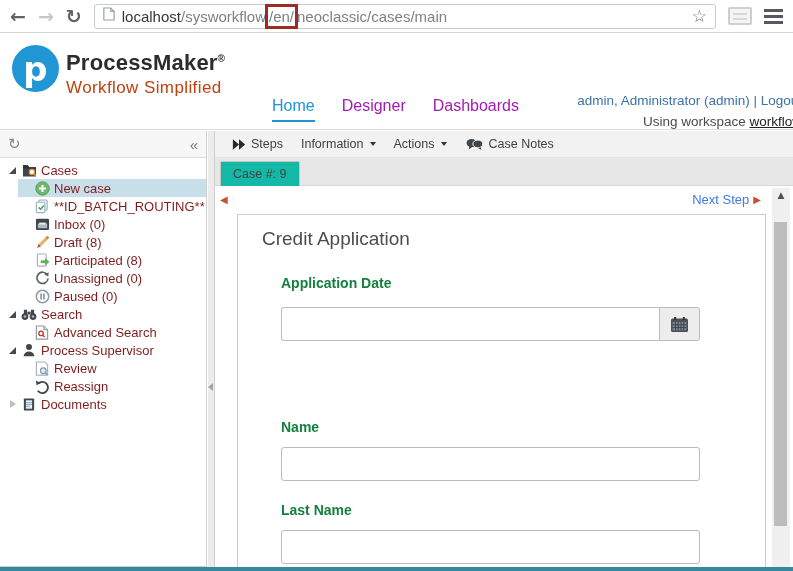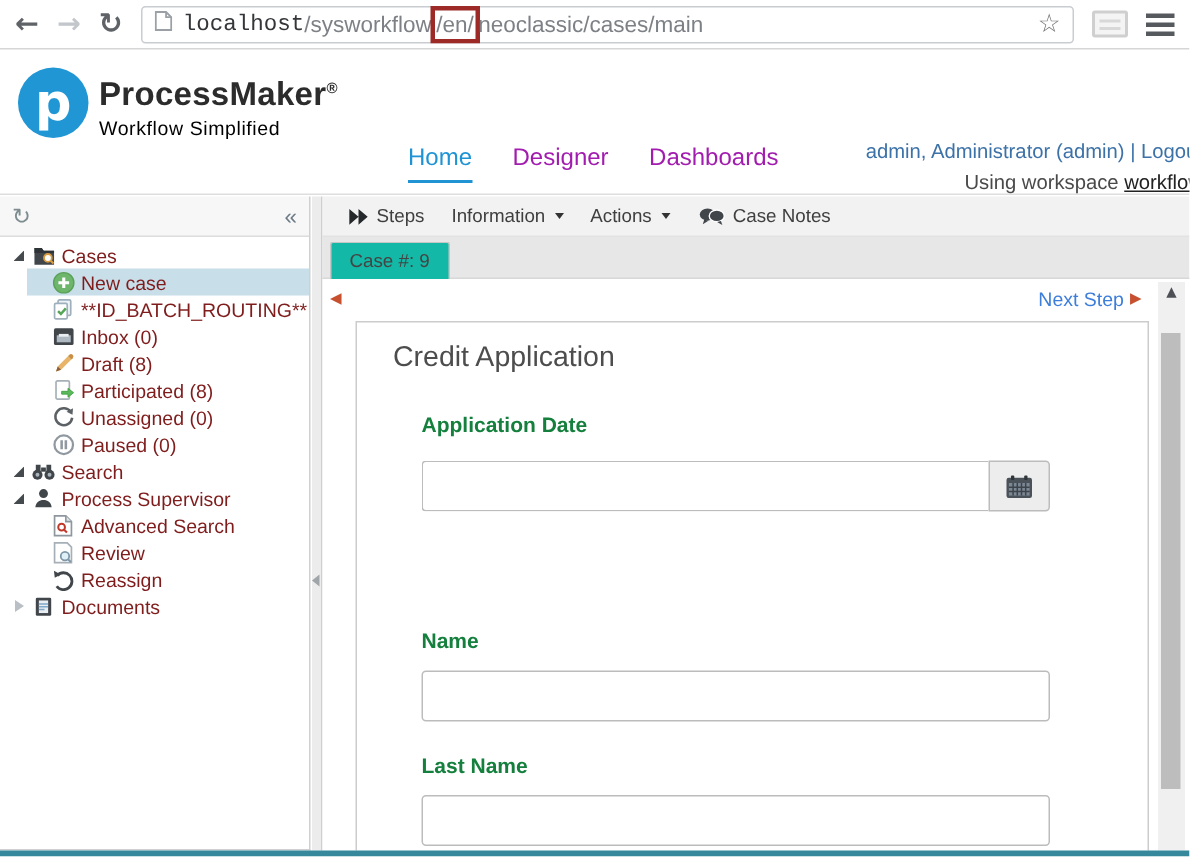--- a/index.html
+++ b/index.html
@@ -7,38 +7,38 @@
   body { font-family:"Liberation Sans", sans-serif; background:#fff; position:relative; color:#333; }
 
   
   .chrome { position:absolute; top:0; left:0; right:0; height:33px; background:#fff;
             border-bottom:1px solid #d6d6d6; display:flex; align-items:center; padding:0 10px; gap:12px; }
   .nav-glyph { font-family:"DejaVu Sans", sans-serif; font-size:19px; font-weight:bold; color:#5f6368; line-height:1; cursor:pointer; }
   .nav-glyph.disabled { color:#c3c7cb; }
   .addressbar { flex:1; height:25px; border:1px solid #c9ccd0; border-radius:3px; background:#fff;
                 display:flex; align-items:center; padding:0 8px; gap:7px; min-width:0; }
   .url { font-size:15px; color:#7d8186; white-space:nowrap; overflow:hidden; display:flex; align-items:center; }
-  .url .host { color:#35363a;font-family:Liberation Mono, monospace; }
+  .url .host { color:#35363a; }
   .url .hl { border:3px solid #9e2a27; padding:1px 1px; margin:0 -1px; color:#7d8186; }
   .star { margin-left:auto; font-family:"DejaVu Sans", sans-serif; font-size:17px; color:#757575; line-height:1; }
   .ext-box { width:24px; height:18px; border:2px solid #cfcfcf; border-radius:2px; position:relative; background:#f4f4f4; }
   .ext-box::before, .ext-box::after { content:""; position:absolute; left:3px; right:3px; height:2px; background:#d8d8d8; }
   .ext-box::before { top:4px; } .ext-box::after { top:9px; }
   .hamburger { display:flex; flex-direction:column; gap:3px; padding:2px 0; }
   .hamburger i { display:block; width:19px; height:3px; background:#565a5e; }
 
   
   .appheader { position:absolute; top:34px; left:0; right:0; height:96px; background:#fff; border-bottom:1px solid #dedede; }
   .logo-circle { position:absolute; left:12px; top:11px; width:47px; height:47px; border-radius:50%;
                  background:#2096d4; color:#fff; display:flex; align-items:center; justify-content:center;
                  font-size:34px; font-weight:bold; font-family:"DejaVu Sans", sans-serif; }
   .brand { position:absolute; left:66px; top:16px; }
   .brand-name { font-size:22px; font-weight:bold; color:#2c2c2c; letter-spacing:.2px; }
   .brand-name sup { font-size:10px; }
-  .brand-tag { font-size:13px; color:#000000; letter-spacing:.4px; margin-top:2px; }
+  .brand-tag { font-size:17px; color:#c2410c; letter-spacing:.4px; margin-top:2px; }
   .mainnav { position:absolute; left:272px; top:63px; width:260px; font-size:16px; color:#5d5d5d; }
   .nav-row { display:flex; gap:27px; }
   .nav-row.second { margin-top:17px; margin-left:66px; gap:28px; }
   .nav-item { cursor:pointer; padding-bottom:5px; white-space:nowrap; color:#a21caf; text-decoration:none; }
   .nav-item.active { color:#2093d5; border-bottom:2px solid #2093d5; }
   .userinfo { position:absolute; left:562px; top:56px; width:240px; text-align:right; line-height:21px; white-space:nowrap; }
   .user-line1 { font-size:13.5px; color:#3c72a8; }
   .user-line2 { font-size:13.5px; color:#4a4a4a; }
   .user-line2 .ws { color:#222; text-decoration:underline; }
 
@@ -282,42 +282,42 @@
             <rect x="6.8" y="5" width="3.4" height="3" fill="#41464b"></rect>
             <circle cx="4.2" cy="10.2" r="3.6" fill="#41464b"></circle>
             <circle cx="12.8" cy="10.2" r="3.6" fill="#41464b"></circle>
             <circle cx="4.2" cy="10.2" r="1.4" fill="#aab4bd"></circle>
             <circle cx="12.8" cy="10.2" r="1.4" fill="#aab4bd"></circle>
           </svg>
         </span>
         <span class="tlabel">Search</span>
       </div>
 
-      <div class="tree-row expander-open level-0">
-        <span class="expander"></span>
-        <span class="ticon">
-          <svg width="14" height="14" viewBox="0 0 16 16">
-            <circle cx="8" cy="4.6" r="3.4" fill="#41464b"></circle>
-            <path d="M1.8 15c.4-3.6 3-5.4 6.2-5.4s5.8 1.8 6.2 5.4z" fill="#41464b"></path>
-          </svg>
-        </span>
-        <span class="tlabel">Process Supervisor</span>
-      </div>
-
       <div class="tree-row level-1">
 
         <span class="ticon">
           <svg width="14" height="15" viewBox="0 0 14 16">
             <path d="M1 1h8l4 4v10H1z" fill="#fff" stroke="#8e979e" stroke-width="1.2"></path>
             <path d="M9 1v4h4" fill="#dce4ea" stroke="#8e979e" stroke-width="1.2"></path>
             <circle cx="6" cy="9" r="2.4" fill="none" stroke="#c0392b" stroke-width="1.4"></circle>
             <path d="M7.8 10.8l2 2" stroke="#c0392b" stroke-width="1.5"></path>
           </svg>
         </span>
         <span class="tlabel">Advanced Search</span>
+      </div>
+
+      <div class="tree-row expander-open level-0">
+        <span class="expander"></span>
+        <span class="ticon">
+          <svg width="14" height="14" viewBox="0 0 16 16">
+            <circle cx="8" cy="4.6" r="3.4" fill="#41464b"></circle>
+            <path d="M1.8 15c.4-3.6 3-5.4 6.2-5.4s5.8 1.8 6.2 5.4z" fill="#41464b"></path>
+          </svg>
+        </span>
+        <span class="tlabel">Process Supervisor</span>
       </div>
 
       <div class="tree-row level-1">
 
         <span class="ticon">
           <svg width="14" height="15" viewBox="0 0 14 16">
             <path d="M1 1h9l3 3v11H1z" fill="#fff" stroke="#a7b0b8" stroke-width="1.2"></path>
             <circle cx="8.4" cy="10.4" r="3" fill="#dff0f7" stroke="#7f98a8" stroke-width="1.3"></circle>
             <path d="M10.6 12.6l2 2" stroke="#7f98a8" stroke-width="1.5"></path>
           </svg>

